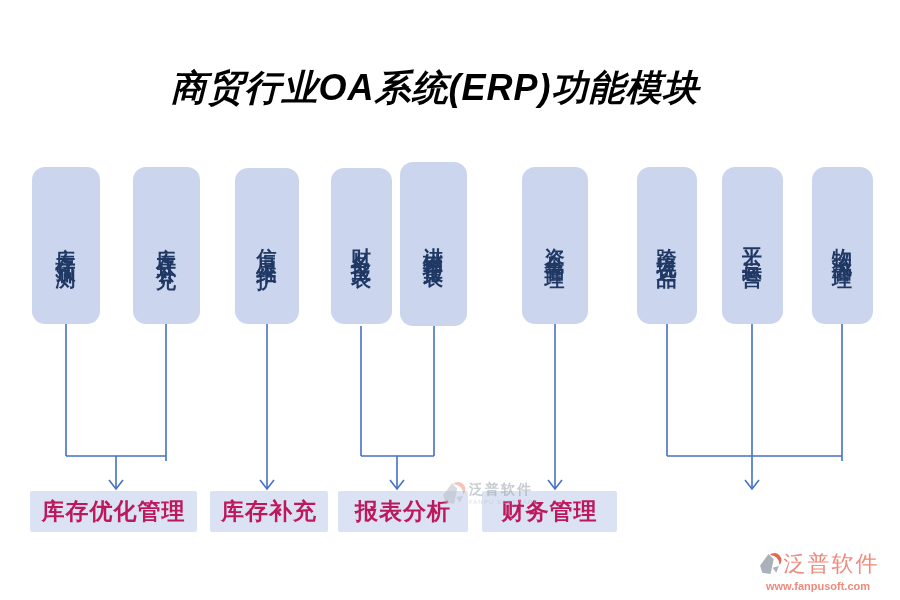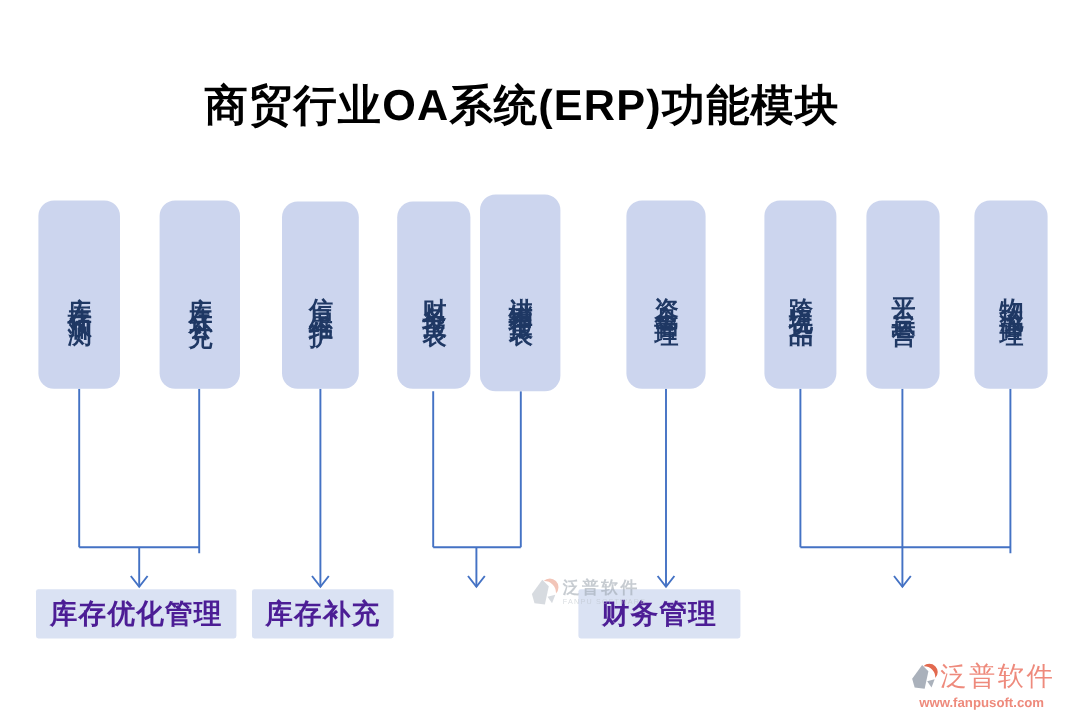--- a/index.html
+++ b/index.html
@@ -3,37 +3,37 @@
 <meta charset="utf-8">
 <style>
   html,body{margin:0;padding:0;background:#fff;}
   #stage{
     position:relative;width:900px;height:600px;background:#ffffff;overflow:hidden;
     font-family:"Liberation Sans", sans-serif;
   }
   .title{
     position:absolute;left:0;top:64px;width:870px;height:48px;line-height:48px;
     text-align:center;font-size:36px;font-weight:bold;color:#000000;
-    letter-spacing:1px;white-space:nowrap;
+    letter-spacing:1px;white-space:nowrap;font-style:italic;
   }
   .vbox{
     position:absolute;background:#ccd5ee;border-radius:13px;
     display:flex;align-items:center;justify-content:center;
   }
   .vtext{
     writing-mode:vertical-rl;text-orientation:upright;
     font-size:20px;font-weight:bold;color:#1f3864;letter-spacing:7px;
     line-height:1;
   }
   .cbox{
     position:absolute;top:491px;height:41px;background:#dae2f3;border-radius:2px;
     display:flex;align-items:center;justify-content:center;
   }
   .ctext{
-    font-size:23px;font-weight:bold;color:#4c1d95;letter-spacing:1px;white-space:nowrap;
+    font-size:23px;font-weight:bold;color:#be185d;letter-spacing:1px;white-space:nowrap;
   }
   svg.wires{position:absolute;left:0;top:0;z-index:1;}
   .vbox,.cbox{z-index:2;}
   .watermark{
     position:absolute;left:440px;top:481px;z-index:6;opacity:0.55;
     display:flex;align-items:flex-start;gap:3px;pointer-events:none;
   }
   .watermark .wm-text{display:flex;flex-direction:column;}
   .wm-name{font-size:14px;font-weight:bold;color:#9aa3ad;letter-spacing:2px;white-space:nowrap;}
   .wm-sub{font-size:6px;color:#b9c0c8;letter-spacing:1px;white-space:nowrap;}
@@ -99,20 +99,23 @@
   <div class="vbox" style="left:812px;top:167px;width:61px;height:157px">
     <span class="vtext">物流管理</span>
   </div>
 
   <div class="cbox" style="left:30px;width:167px">
     <span class="ctext">库存优化管理</span>
   </div>
   <div class="cbox" style="left:210px;width:118px">
     <span class="ctext">库存补充</span>
   </div>
+  <div class="cbox" style="left:338px;width:130px">
+    <span class="ctext">报表分析</span>
+  </div>
   <div class="cbox" style="left:482px;width:135px">
     <span class="ctext">财务管理</span>
   </div>
 
   <div class="watermark">
     <svg width="26" height="26" viewBox="0 0 24 24">
       <path d="M3,13 L11,2 L16,7 L13,21 L5,20 Z" fill="#b8bec7"></path>
       <path d="M12,3 A9,9 0 0 1 21.5,12.5 A6.5,6.5 0 0 0 12,3 Z" fill="#e8967f"></path>
       <path d="M15,15 L21,13.5 L18.5,20 Z" fill="#b8bec7"></path>
     </svg>

